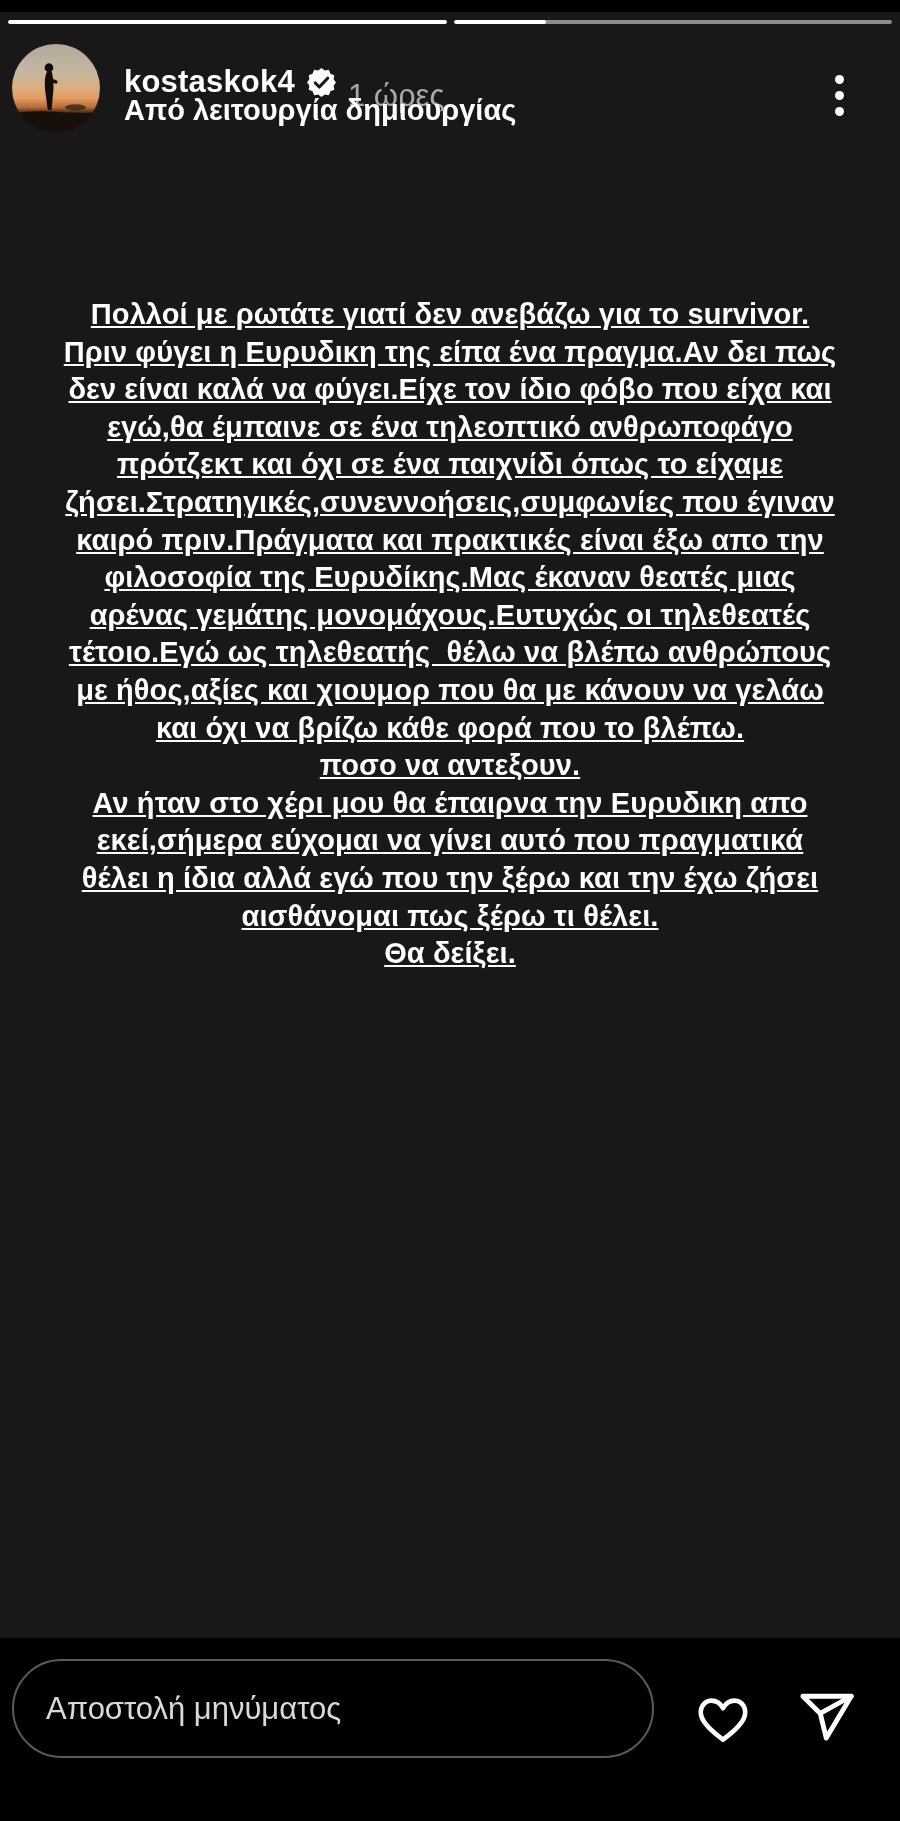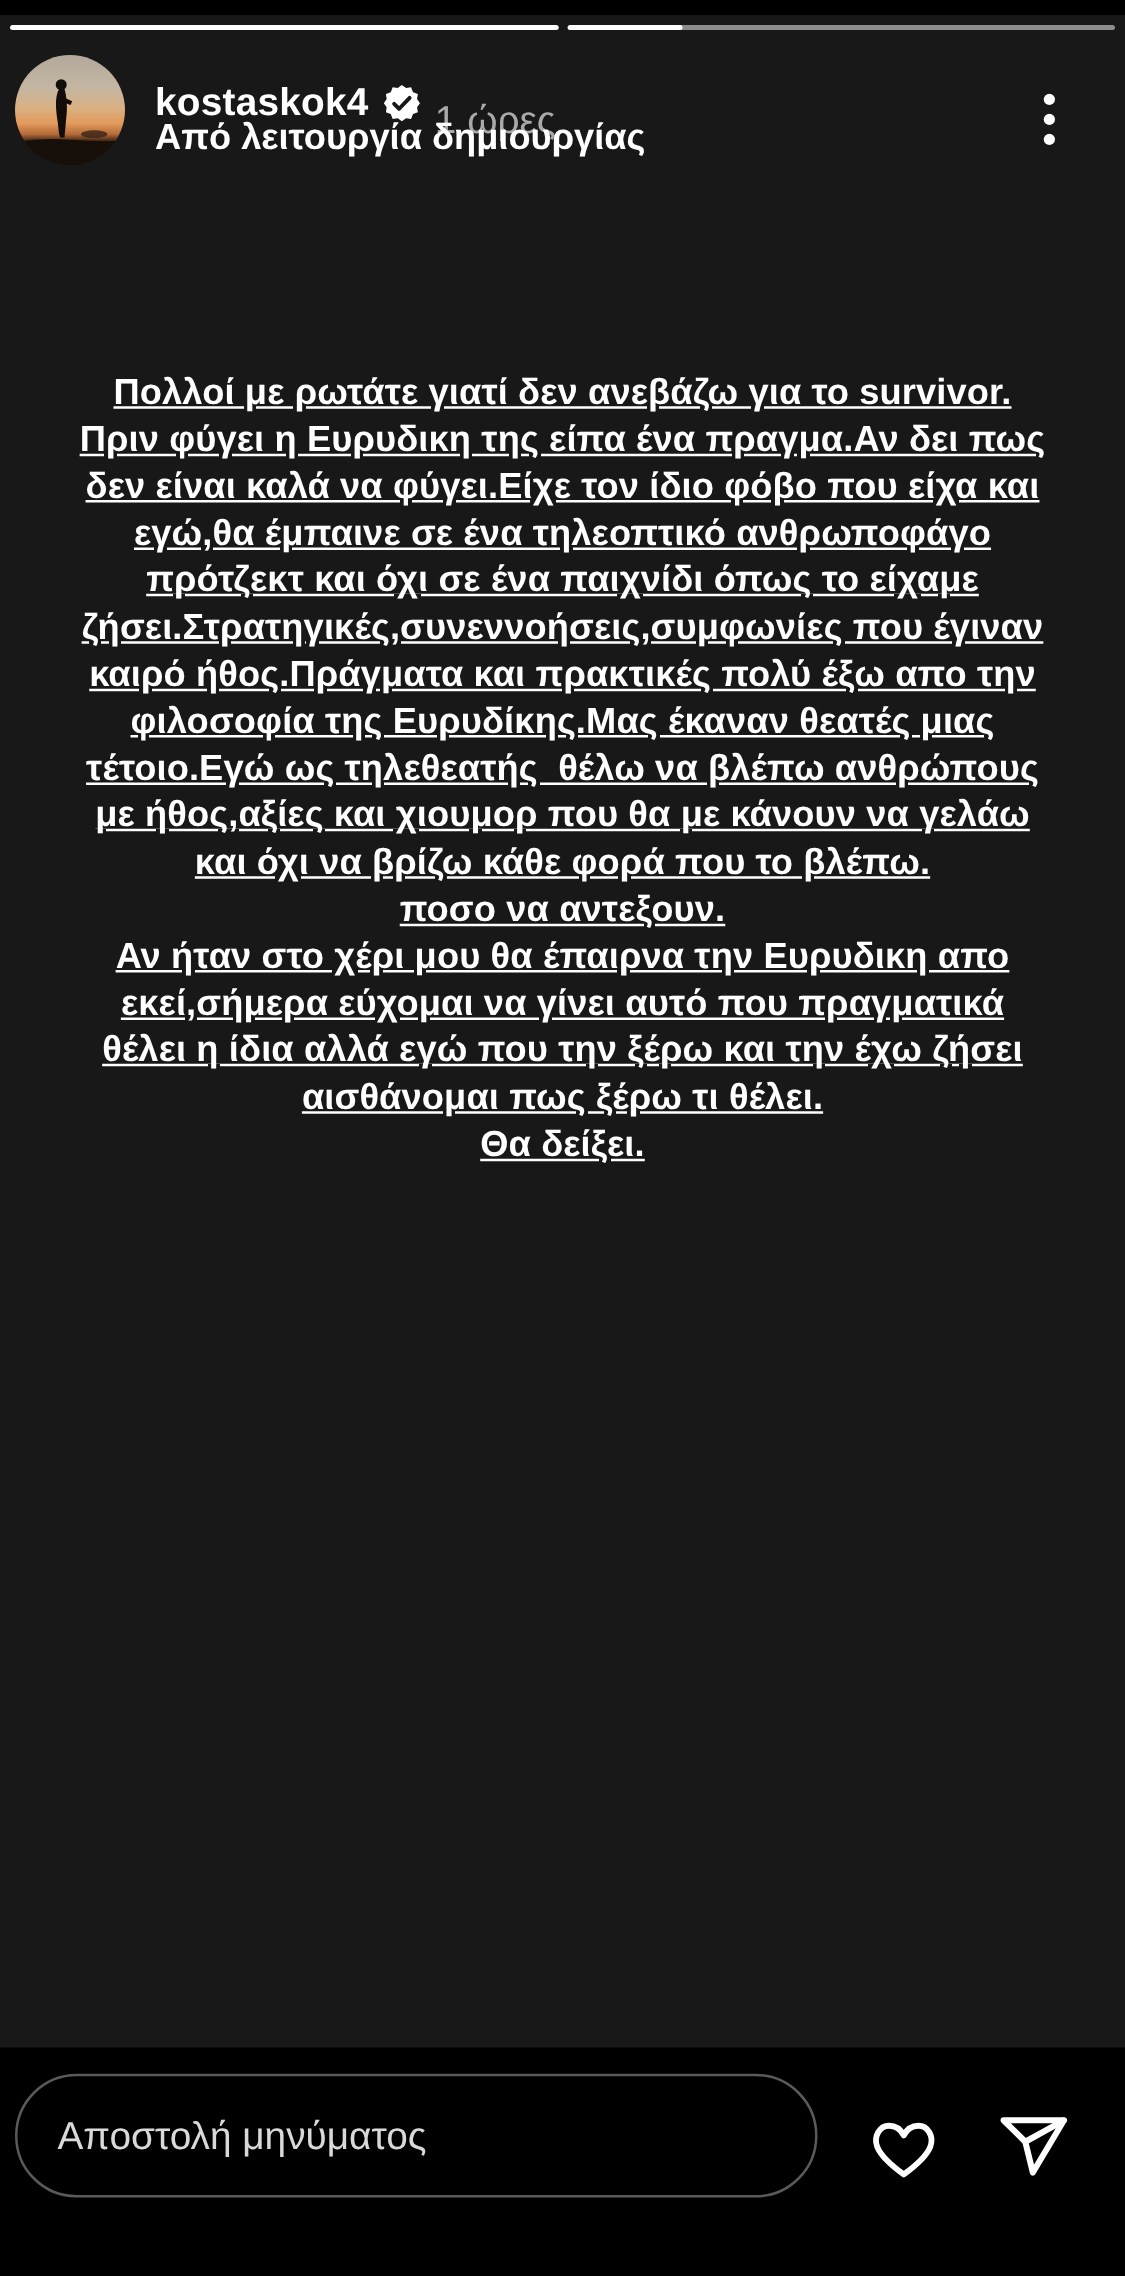--- a/index.html
+++ b/index.html
@@ -138,22 +138,23 @@
       <i></i>
   </div>
 
   <div class="story-text">
       <div class="story-line">Πολλοί με ρωτάτε γιατί δεν ανεβάζω για το survivor.</div>
       <div class="story-line">Πριν φύγει η Ευρυδικη της είπα ένα πραγμα.Αν δει πως</div>
       <div class="story-line">δεν είναι καλά να φύγει.Είχε τον ίδιο φόβο που είχα και</div>
       <div class="story-line">εγώ,θα έμπαινε σε ένα τηλεοπτικό ανθρωποφάγο</div>
       <div class="story-line">πρότζεκτ και όχι σε ένα παιχνίδι όπως το είχαμε</div>
       <div class="story-line">ζήσει.Στρατηγικές,συνεννοήσεις,συμφωνίες που έγιναν</div>
-      <div class="story-line">καιρό ήθος.Πράγματα και πρακτικές πολύ έξω απο την</div>
+      <div class="story-line">καιρό πριν.Πράγματα και πρακτικές είναι έξω απο την</div>
       <div class="story-line">φιλοσοφία της Ευρυδίκης.Μας έκαναν θεατές μιας</div>
+      <div class="story-line">αρένας γεμάτης μονομάχους.Ευτυχώς οι τηλεθεατές</div>
       <div class="story-line">τέτοιο.Εγώ ως τηλεθεατής  θέλω να βλέπω ανθρώπους</div>
       <div class="story-line">με ήθος,αξίες και χιουμορ που θα με κάνουν να γελάω</div>
       <div class="story-line">και όχι να βρίζω κάθε φορά που το βλέπω.</div>
       <div class="story-line">ποσο να αντεξουν.</div>
       <div class="story-line">Αν ήταν στο χέρι μου θα έπαιρνα την Ευρυδικη απο</div>
       <div class="story-line">εκεί,σήμερα εύχομαι να γίνει αυτό που πραγματικά</div>
       <div class="story-line">θέλει η ίδια αλλά εγώ που την ξέρω και την έχω ζήσει</div>
       <div class="story-line">αισθάνομαι πως ξέρω τι θέλει.</div>
       <div class="story-line">Θα δείξει.</div>
     </div>

